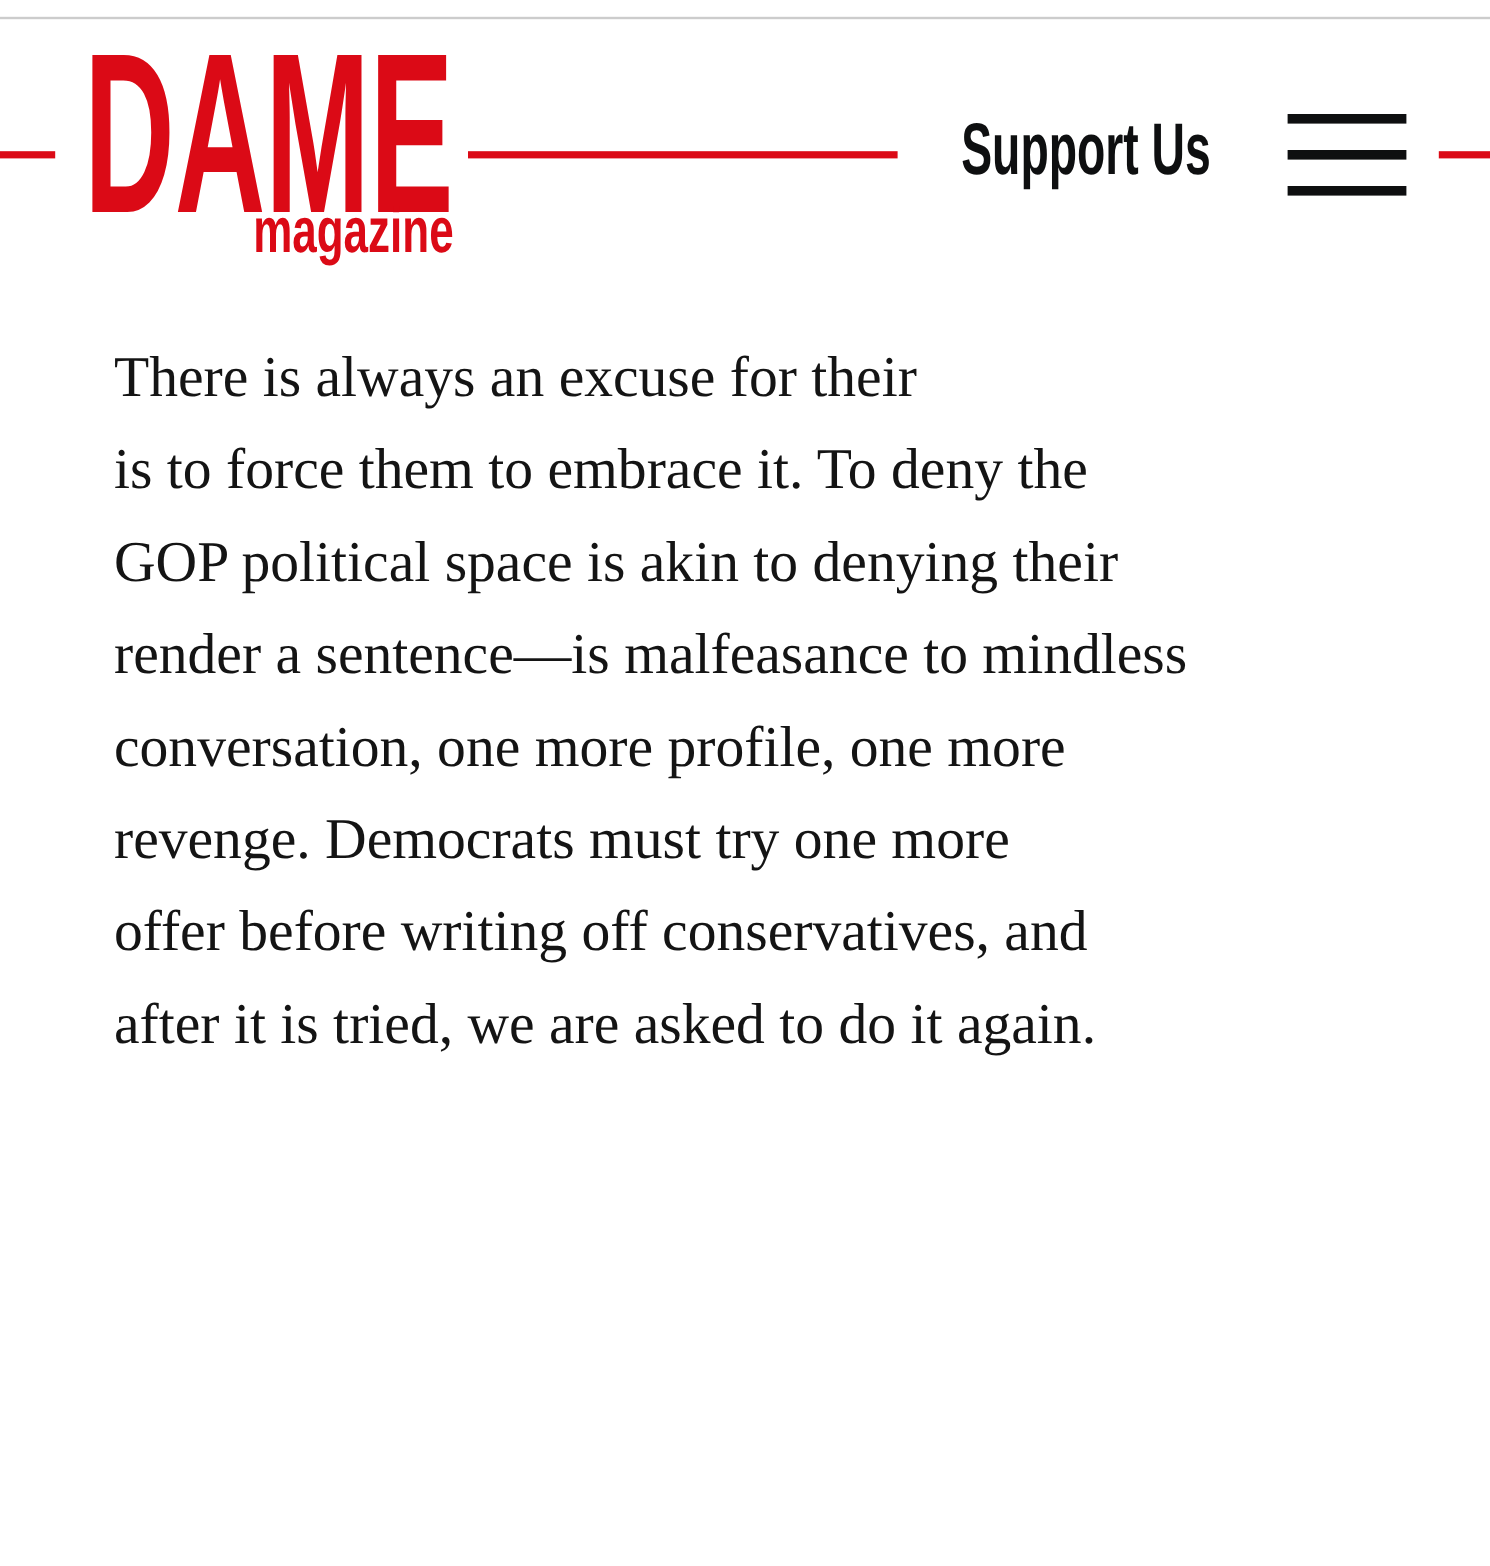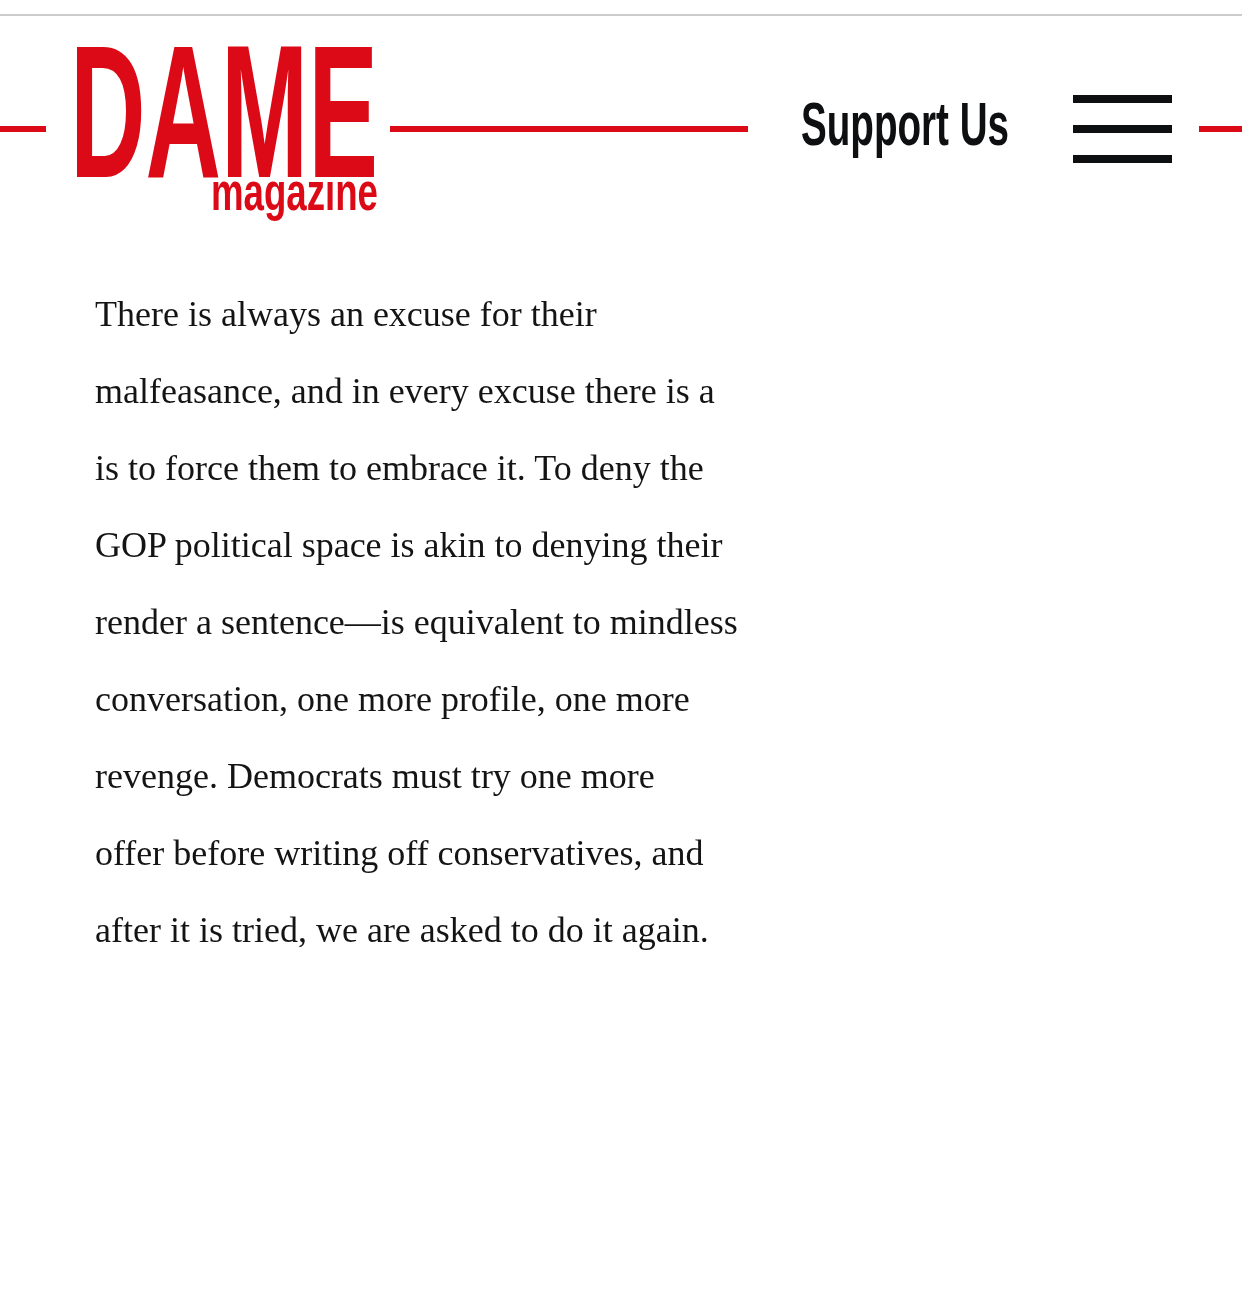--- a/index.html
+++ b/index.html
@@ -52,21 +52,21 @@
   .bar-2 { top: 30px; }
   .bar-3 { top: 60px; }
 
   
   .article {
     position: absolute; left: 95px; top: 276px;
     width: 1100px;
   }
   .article .line {
     font-family: "Liberation Serif", serif;
-    font-size: 36px;
+    font-size: 48px;
     line-height: 77px;
     color: #141414;
     white-space: nowrap;
   }
 </style>
 </head>
 <body>
 
 <header>
   <div class="top-border"></div>
@@ -92,21 +92,20 @@
     <span class="bars">
       <span class="bar bar-1"></span>
       <span class="bar bar-2"></span>
       <span class="bar bar-3"></span>
     </span>
   </button>
 </header>
 
 <main class="article">
   <div class="line">There is always an excuse for their</div>
-  <div class="line">malfeasance, and in every excuse there is a</div>
   <div class="line">is to force them to embrace it. To deny the</div>
   <div class="line">GOP political space is akin to denying their</div>
-  <div class="line">render a sentence—is equivalent to mindless</div>
+  <div class="line">render a sentence—is malfeasance to mindless</div>
   <div class="line">conversation, one more profile, one more</div>
   <div class="line">revenge. Democrats must try one more</div>
   <div class="line">offer before writing off conservatives, and</div>
   <div class="line">after it is tried, we are asked to do it again.</div>
 </main>
 
 </body></html>

